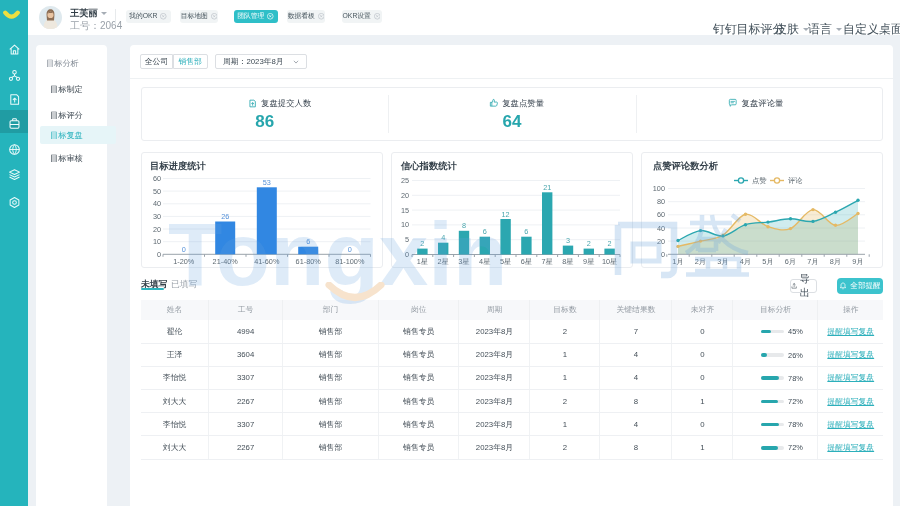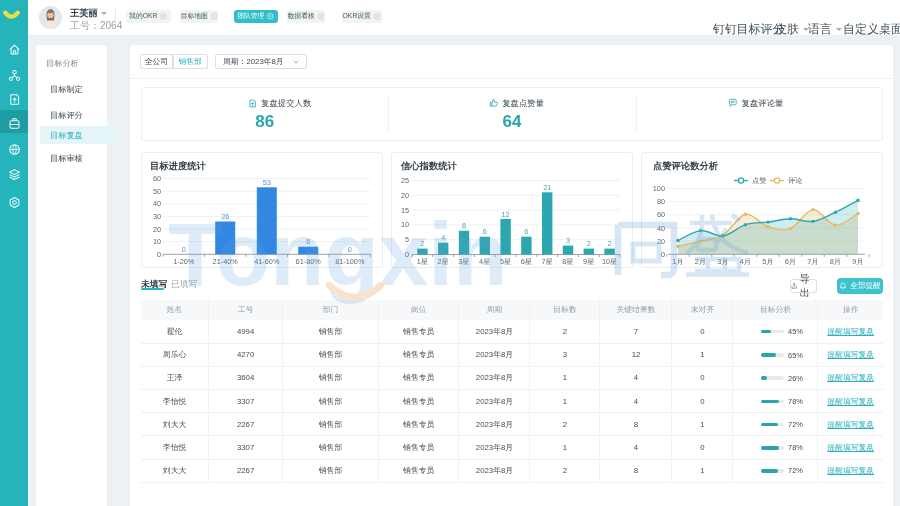--- a/index.html
+++ b/index.html
@@ -374,32 +374,20 @@
           <td>销售部</td>
           <td>销售专员</td>
           <td>2023年8月</td>
           <td>2</td>
           <td>7</td>
           <td>0</td>
           <td style="padding-left:13px;"><span class="pbar"><i style="width:10.3px"></i></span><span class="pct">45%</span></td>
           <td class="oplink">提醒填写复盘</td>
         </tr>
         <tr>
-          <td>周乐心</td>
-          <td>4270</td>
-          <td>销售部</td>
-          <td>销售专员</td>
-          <td>2023年8月</td>
-          <td>3</td>
-          <td>12</td>
-          <td>1</td>
-          <td style="padding-left:13px;"><span class="pbar"><i style="width:14.9px"></i></span><span class="pct">65%</span></td>
-          <td class="oplink">提醒填写复盘</td>
-        </tr>
-        <tr>
           <td>王泽</td>
           <td>3604</td>
           <td>销售部</td>
           <td>销售专员</td>
           <td>2023年8月</td>
           <td>1</td>
           <td>4</td>
           <td>0</td>
           <td style="padding-left:13px;"><span class="pbar"><i style="width:6.0px"></i></span><span class="pct">26%</span></td>
           <td class="oplink">提醒填写复盘</td>

